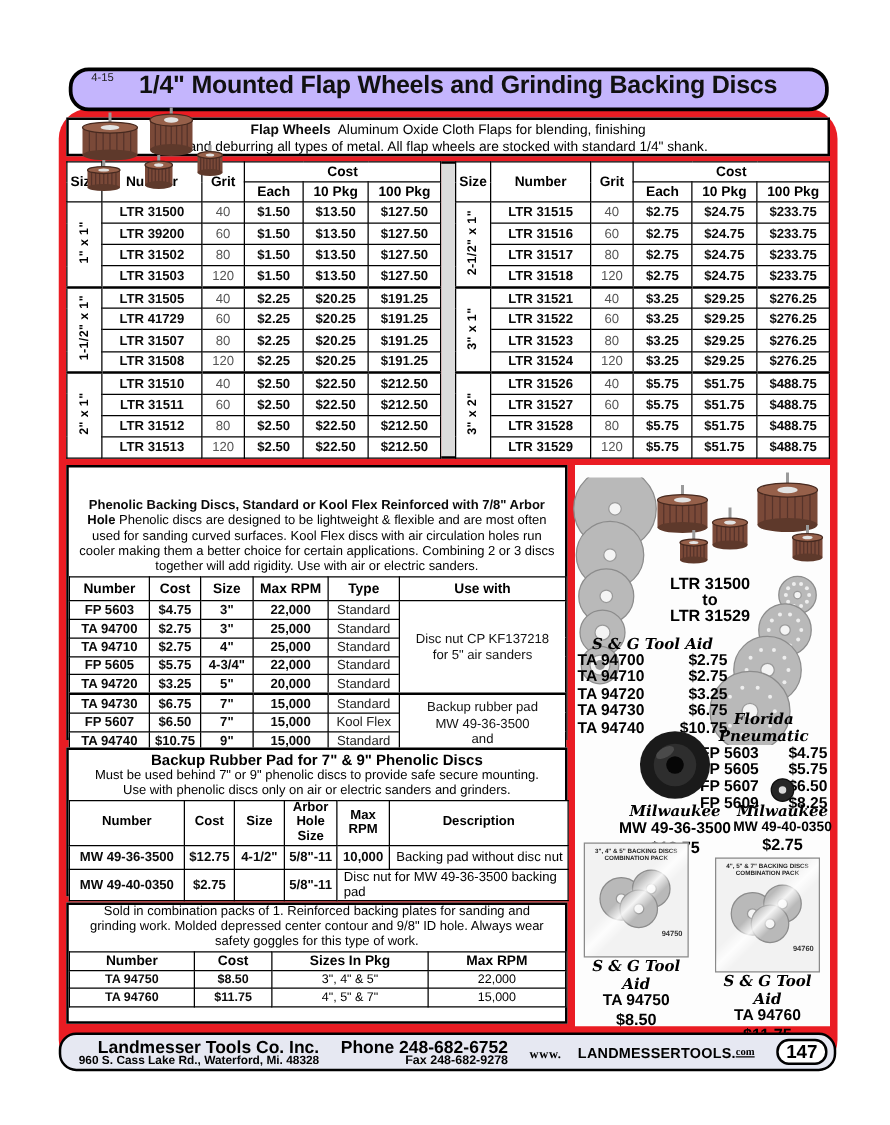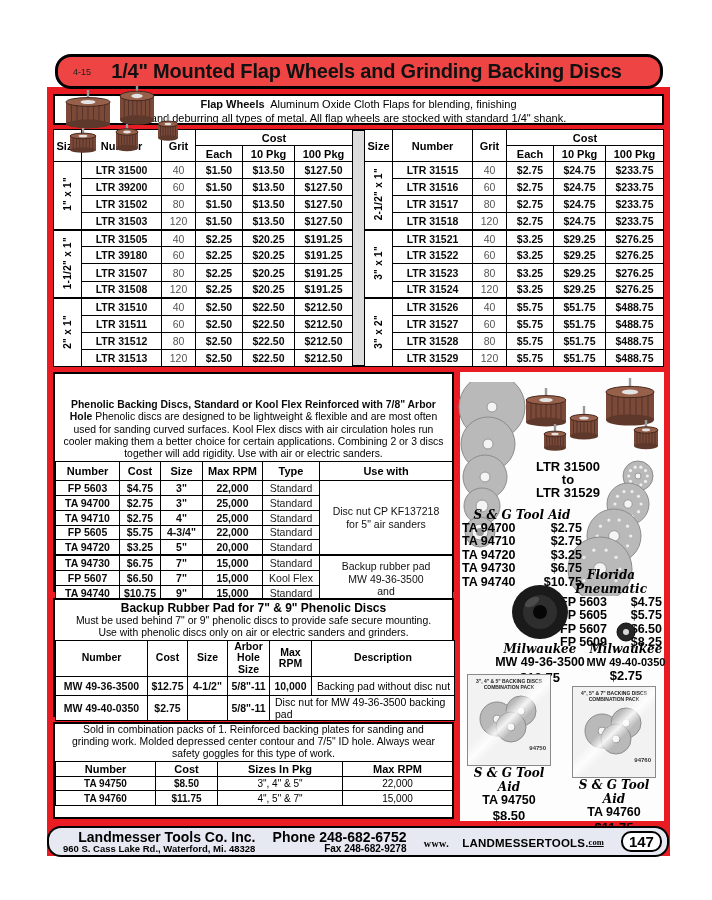--- a/index.html
+++ b/index.html
@@ -1,27 +1,27 @@
 <!DOCTYPE html>
 <html><head>
 <meta charset="utf-8">
 <style>
   * { box-sizing: border-box; margin: 0; padding: 0; }
   body { width: 712px; height: 900px; background: #fff; font-family: "Liberation Sans", sans-serif; position: relative; overflow: hidden; }
   .page { position: absolute; inset: 0; }
 
   
   .title-bar { position: absolute; left: 55px; top: 54px; width: 608px; height: 35px;
-    background: #ef4444; border: 3px solid #000; border-radius: 16px;
-    display: flex; align-items: center; z-index: 6; }
+    background: #c4b5fd; border: 3px solid #000; border-radius: 16px;
+    display: flex; z-index: 6; }
   .page-ref { font-size: 9px; color: #222; margin-left: 15px; }
   .main-title { flex: 1; text-align: center; font-weight: bold; font-size: 20px; letter-spacing: -0.2px; color: #111; padding-right: 18px; }
 
   
-  .red-frame { position: absolute; left: 47px; top: 87px; width: 623px; height: 769px; background: #ea1c23; }
+  .red-frame { position: absolute; left: 47px; top: 87px; width: 623px; height: 769px; background: #ea1c23; border-radius: 24px; }
   .white-box { position: absolute; background: #fff; border: 2px solid #000; }
 
   
   .desc-box { left: 6px; top: 7px; width: 611px; height: 31px; text-align: center; font-size: 11px; line-height: 1.25; padding-top: 2px; }
   .flap-tables { position: absolute; left: 6px; top: 42px; width: 611px; height: 238px; display: flex; }
   .table-gap { width: 13px; background: #dcdcdc; border-top: 2px solid #000; border-bottom: 2px solid #000; }
   table { border-collapse: collapse; table-layout: fixed; background: #fff; }
   th, td { border: 1.5px solid #000; text-align: center; padding: 0; overflow: hidden; }
   .flap-table { width: 299px; height: 238px; }
   .flap-table th { font-size: 11px; font-weight: bold; height: 16px; }
@@ -168,21 +168,21 @@
               </tr>
               <tr class="gsep">
                 <td class="size-cell" rowspan="4"><span class="rot">1-1/2" x 1"</span></td>
                 <td class="b">LTR 31505</td>
                 <td class="grit">40</td>
                 <td class="b">$2.25</td>
                 <td class="b">$20.25</td>
                 <td class="b">$191.25</td>
               </tr>
               <tr>
-                <td class="b">LTR 39180</td>
+                <td class="b">LTR 41729</td>
                 <td class="grit">60</td>
                 <td class="b">$2.25</td>
                 <td class="b">$20.25</td>
                 <td class="b">$191.25</td>
               </tr>
               <tr>
                 <td class="b">LTR 31507</td>
                 <td class="grit">80</td>
                 <td class="b">$2.25</td>
                 <td class="b">$20.25</td>
@@ -490,21 +490,21 @@
                 <td class="dsc" colspan="2">Disc nut for MW 49-36-3500 backing pad</td>
               </tr>
             </tbody>
           </table>
         </div>
     </div>
 
     <div class="white-box sets-box">
       <div class="sec-desc">
         <span>Sold in combination packs of 1. Reinforced backing plates for sanding and</span><br>
-        <span>grinding work. Molded depressed center contour and 7/5" ID hole. Always wear</span><br>
+        <span>grinding work. Molded depressed center contour and 9/8" ID hole. Always wear</span><br>
         <span>safety goggles for this type of work.</span>
       </div>
       <div>
           <table class="st-table">
             <colgroup>
               <col style="width: 100px;">
               <col style="width: 62px;">
               <col style="width: 125px;">
               <col style="width: 110px;">
             </colgroup>

